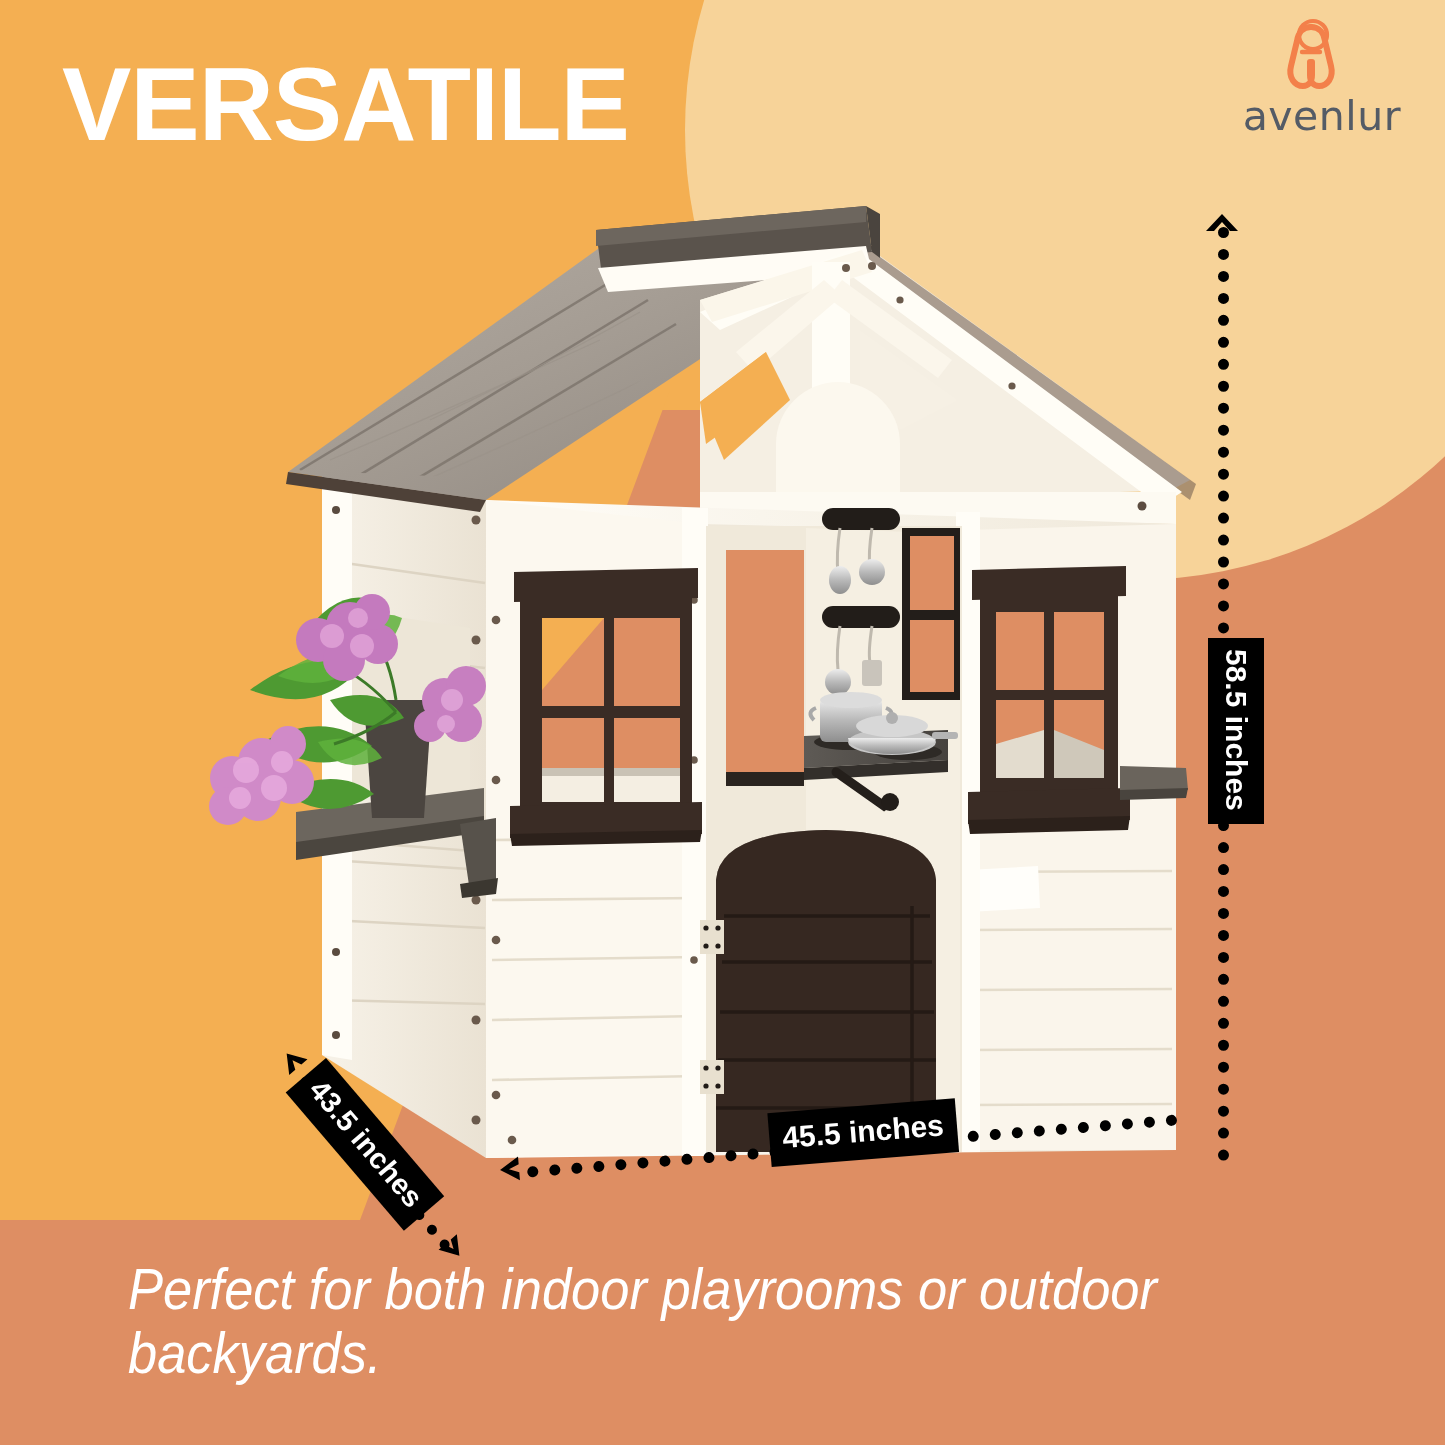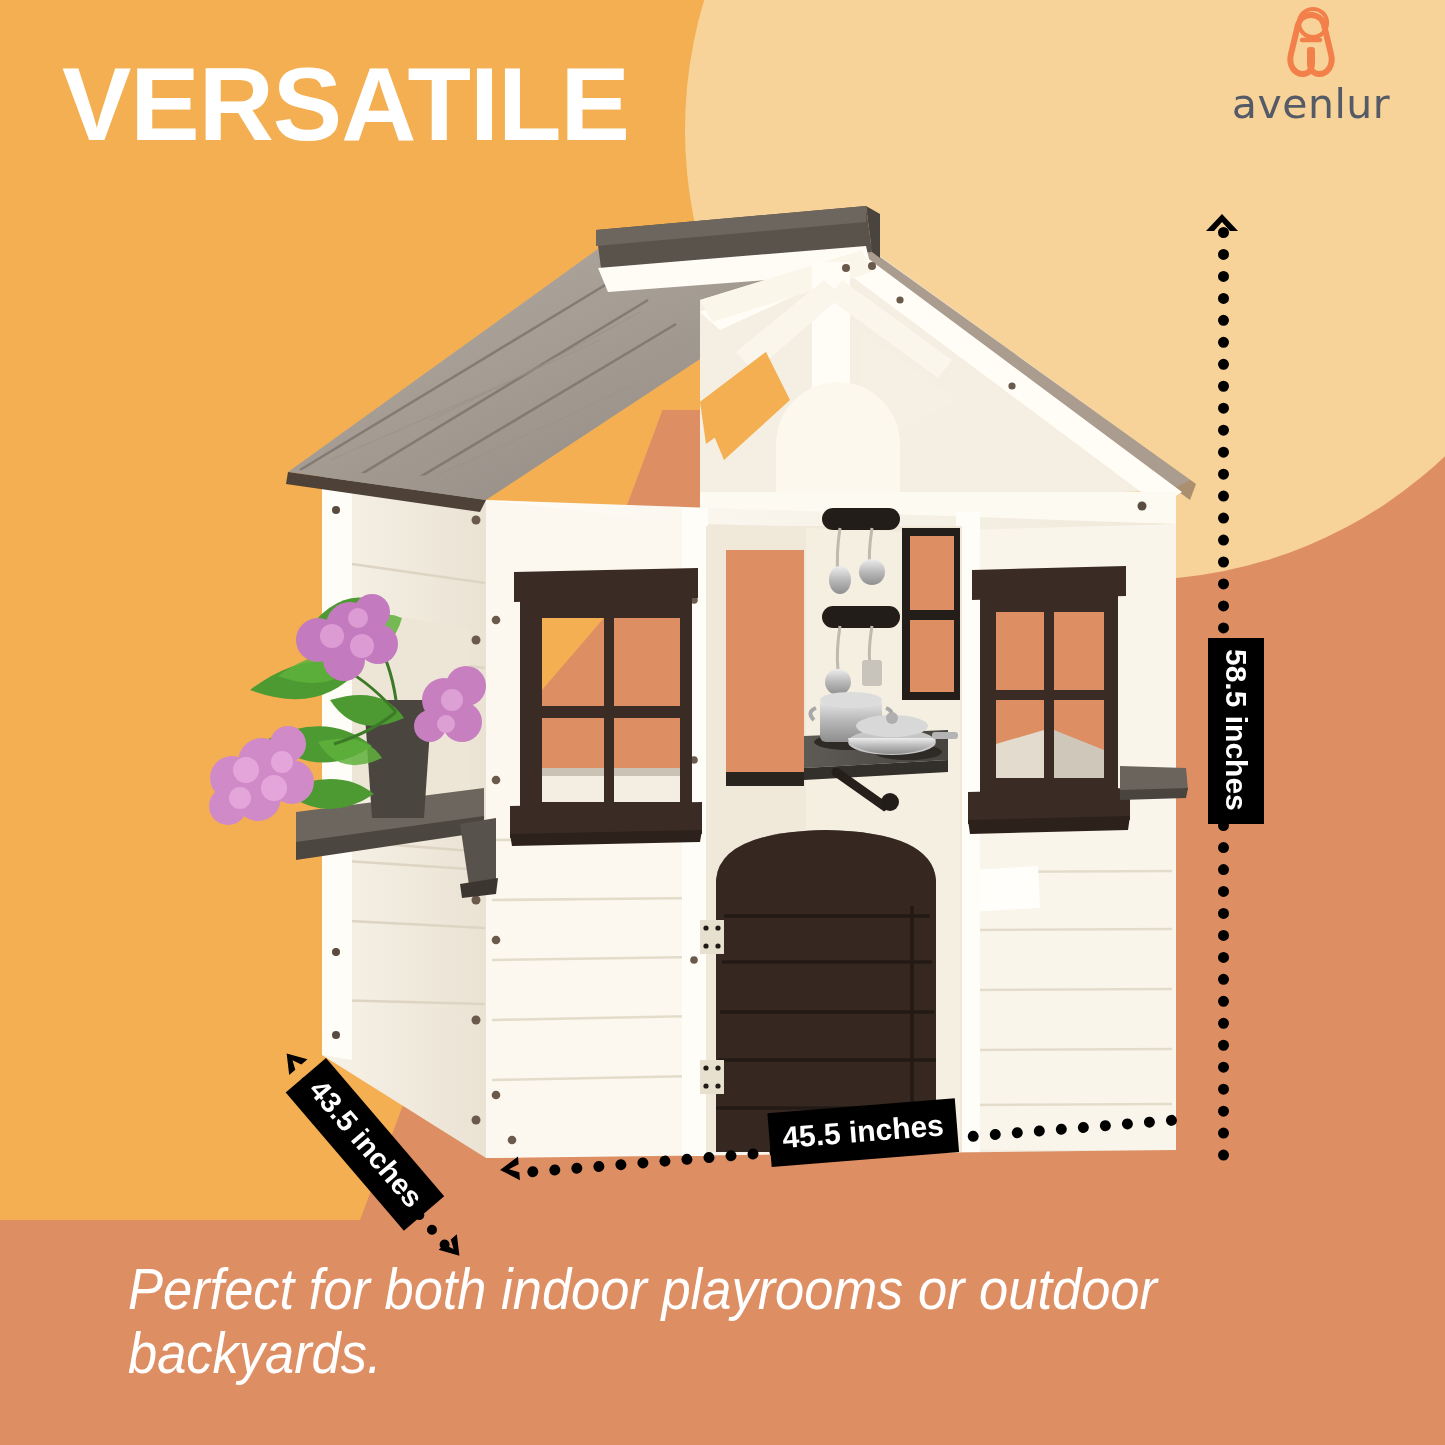--- a/index.html
+++ b/index.html
@@ -30,21 +30,21 @@
   
   .headline{
     position:absolute;left:62px;top:56px;width:760px;
     color:#FFFFFF;
     font-size:104px;line-height:0.94;
     font-weight:bold;letter-spacing:-1px;
     text-transform:uppercase;
   }
 
   
-  .logo{position:absolute;right:44px;top:6px;width:180px;text-align:center;}
+  .logo{position:absolute;right:44px;top:18px;width:180px;text-align:right;}
   .logo-mark{width:72px;height:74px;margin:0 auto 4px;display:block;}
   .logo-word{
     color:#545B66;font-size:41px;letter-spacing:0.5px;line-height:1;
     font-family:"DejaVu Sans",sans-serif;
   }
 
   
   .caption{
     position:absolute;left:128px;top:1258px;width:1230px;
     color:#FFFFFF;font-style:italic;font-size:57px;line-height:1.12;

